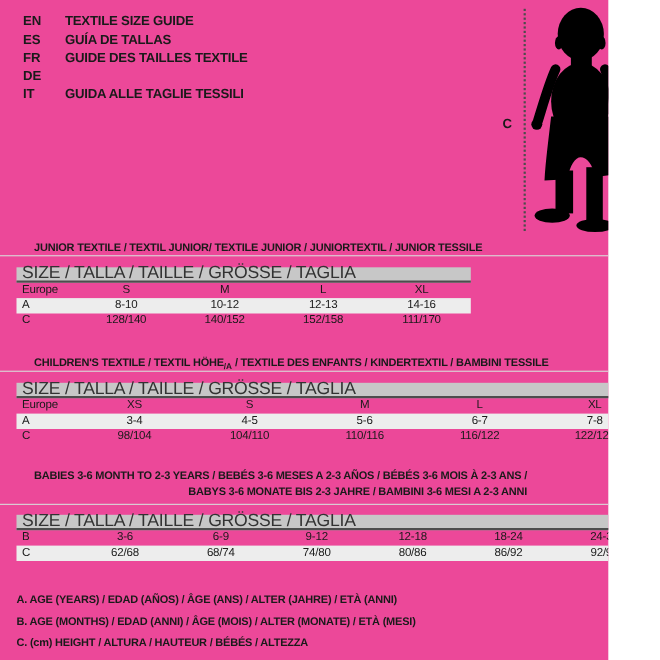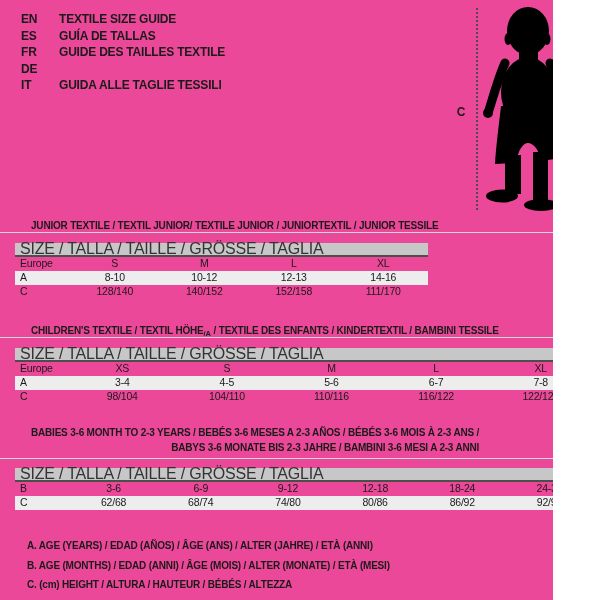--- a/index.html
+++ b/index.html
@@ -25,21 +25,21 @@
   .size-bar{
     background:#c7c7c7;height:14px;display:flex;align-items:center;
     padding-left:5px;box-sizing:border-box;color:#333333;
     border-bottom:2px solid #4d4d4d;font-size:16px;
   }
   .t-row{display:flex;height:14px;align-items:flex-start;}
   .t-row.stripe{background:#ededed;}
   .t-label{width:55px;padding-left:5px;box-sizing:border-box;}
   .t-cell{flex:1;text-align:center;}
   
-  .legend{position:absolute;left:15px;top:536px;font-weight:bold;font-size:10px;line-height:19.5px;white-space:nowrap;margin-left:12px;}
+  .legend{position:absolute;left:15px;top:536px;font-weight:bold;font-size:10px;line-height:19.5px;white-space:nowrap;}
 </style>
 </head>
 <body>
 
 <div class="page">
 
   <div class="lang-list">
     <div class="lang-row">
       <span class="lang-code">EN</span>
       <span class="lang-title">TEXTILE SIZE GUIDE</span>

